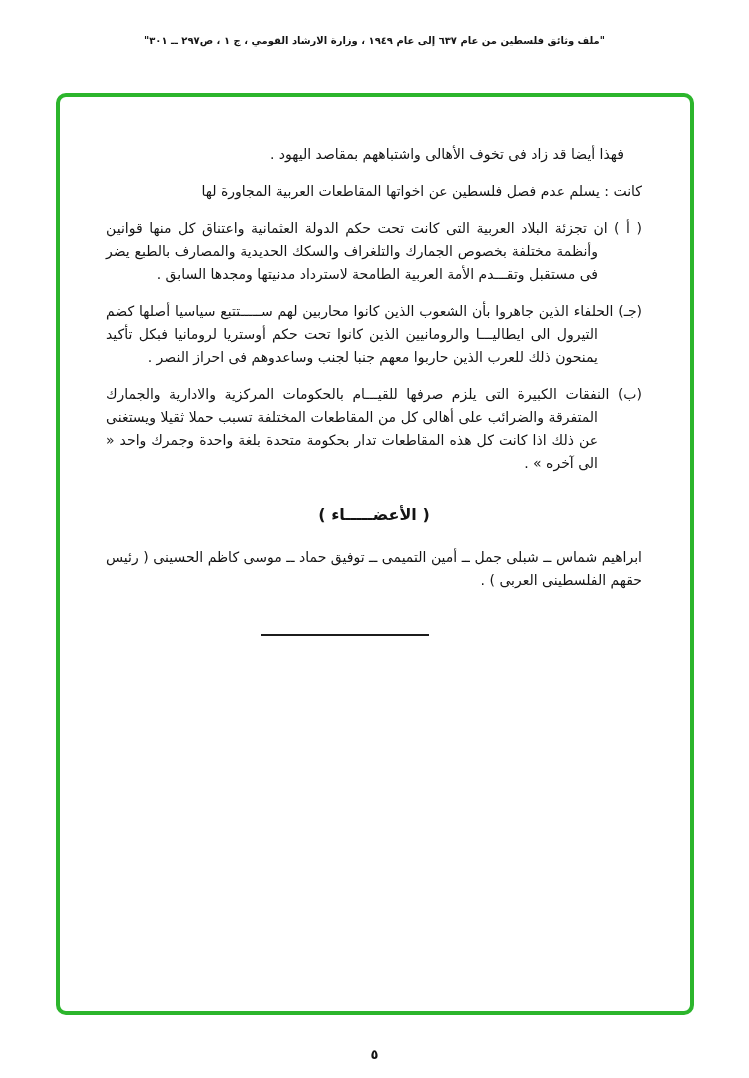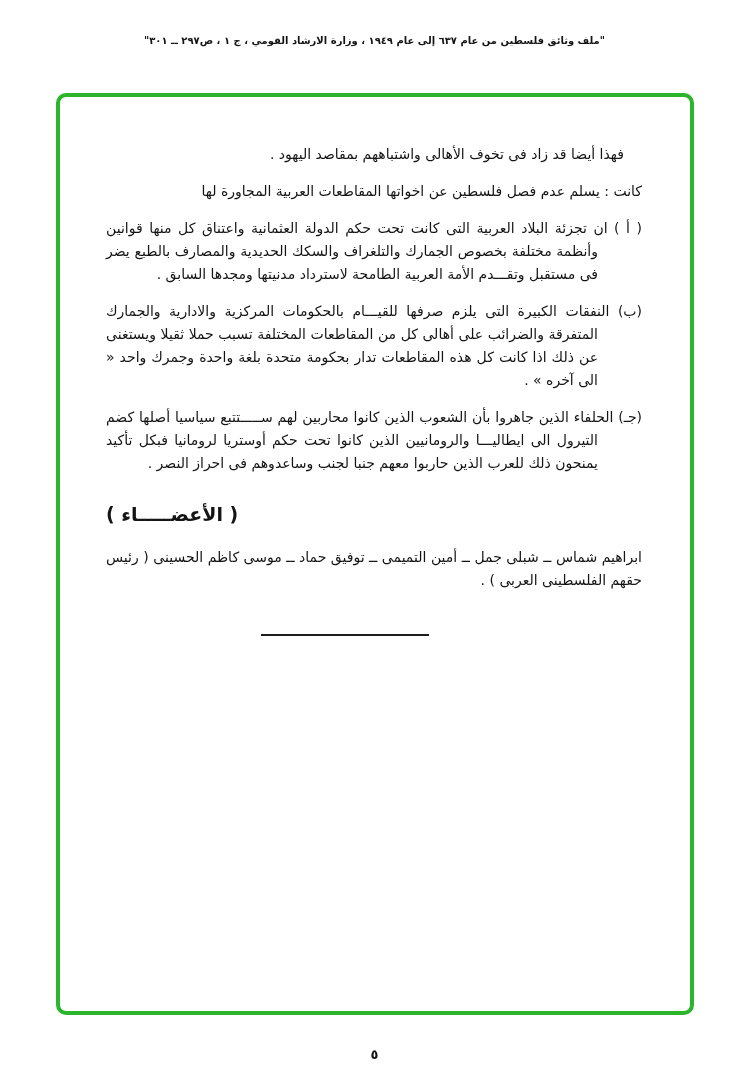--- a/index.html
+++ b/index.html
@@ -37,23 +37,23 @@
     text-align: justify;
     font-size: 14px;
     line-height: 23px;
   }
   .para { margin: 0 0 14px; }
   .cont { padding-right: 18px; }
   .hang { padding-right: 44px; text-indent: -44px; }
   .sec  { margin-top: 10px; }
   .members-heading {
     font-weight: bold;
-    font-size: 19px;
+    font-size: 16px;
     margin: 28px 0 0;
-    text-align: left;
+    text-align: center;
   }
   .members { margin: 20px 0 0; }
   .divider {
     width: 168px; height: 0;
     border-top: 2px solid #1c1c1c;
     margin: 42px auto 0;
     transform: translateX(-29px);
   }
   .page-number {
     position: absolute; bottom: 16px; left: 0; width: 100%;
@@ -82,27 +82,27 @@
         <span class="marker">كانت :</span>
         <span>يسلم عدم فصل فلسطين عن اخواتها المقاطعات العربية المجاورة لها</span>
       </p>
 
       <p class="para hang">
         <span class="marker">( أ )</span>
         <span>ان تجزئة البلاد العربية التى كانت تحت حكم الدولة العثمانية واعتناق كل منها قوانين وأنظمة مختلفة بخصوص الجمارك والتلغراف والسكك الحديدية والمصارف بالطبع يضر فى مستقبل وتقـــدم الأمة العربية الطامحة لاسترداد مدنيتها ومجدها السابق .</span>
       </p>
 
       <p class="para hang">
-        <span class="marker">(ب)</span>
-        <span>النفقات الكبيرة التى يلزم صرفها للقيـــام بالحكومات المركزية والادارية والجمارك المتفرقة والضرائب على أهالى كل من المقاطعات المختلفة تسبب حملا ثقيلا ويستغنى عن ذلك اذا كانت كل هذه المقاطعات تدار بحكومة متحدة بلغة واحدة وجمرك واحد « الى آخره » .</span>
+        <span class="marker">(جـ)</span>
+        <span>الحلفاء الذين جاهروا بأن الشعوب الذين كانوا محاربين لهم ســـــتتبع سياسيا أصلها كضم التيرول الى ايطاليـــا والرومانيين الذين كانوا تحت حكم أوستريا لرومانيا فبكل تأكيد يمنحون ذلك للعرب الذين حاربوا معهم جنبا لجنب وساعدوهم فى احراز النصر .</span>
       </p>
 
       <p class="para hang">
-        <span class="marker">(جـ)</span>
-        <span>الحلفاء الذين جاهروا بأن الشعوب الذين كانوا محاربين لهم ســـــتتبع سياسيا أصلها كضم التيرول الى ايطاليـــا والرومانيين الذين كانوا تحت حكم أوستريا لرومانيا فبكل تأكيد يمنحون ذلك للعرب الذين حاربوا معهم جنبا لجنب وساعدوهم فى احراز النصر .</span>
+        <span class="marker">(ب)</span>
+        <span>النفقات الكبيرة التى يلزم صرفها للقيـــام بالحكومات المركزية والادارية والجمارك المتفرقة والضرائب على أهالى كل من المقاطعات المختلفة تسبب حملا ثقيلا ويستغنى عن ذلك اذا كانت كل هذه المقاطعات تدار بحكومة متحدة بلغة واحدة وجمرك واحد « الى آخره » .</span>
       </p>
 
       <p class="members-heading">( الأعضـــــاء )</p>
 
       <p class="para members">ابراهيم شماس ــ شبلى جمل ــ أمين التميمى ــ توفيق حماد ــ موسى كاظم الحسينى ( رئيس حقهم الفلسطينى العربى ) .</p>
 
       <div class="divider"></div>
 
     </div>
   </div>

